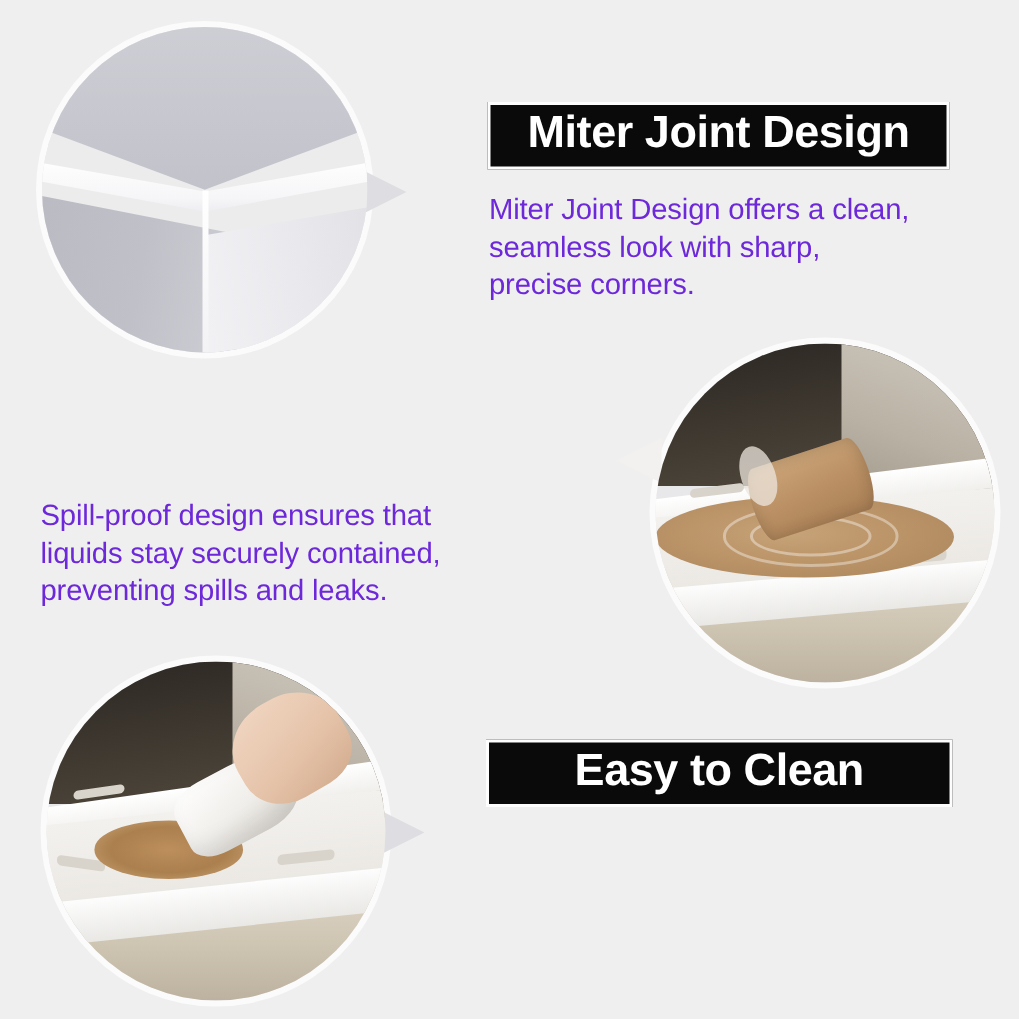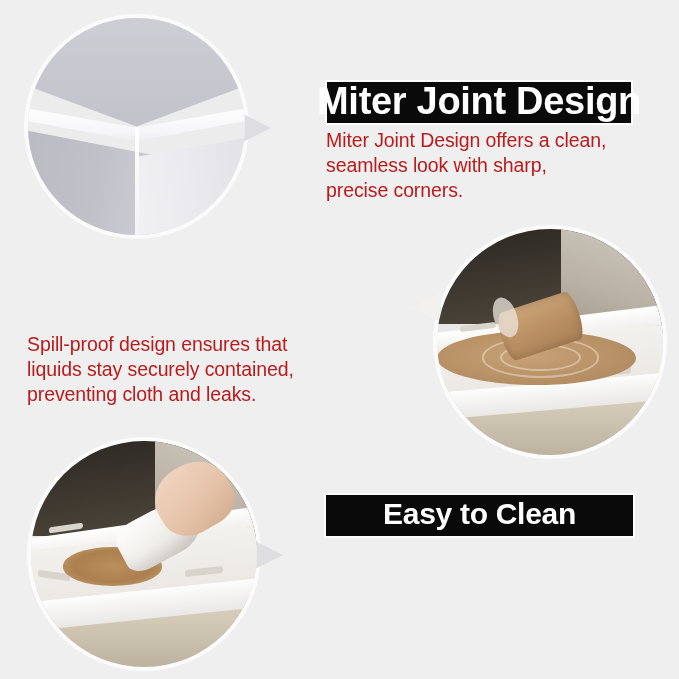--- a/index.html
+++ b/index.html
@@ -32,28 +32,28 @@
     letter-spacing: -0.3px;
     box-sizing: border-box;
     border: 2px solid #fdfdfd;
   }
   .heading-bar .heading-text {
     white-space: nowrap;
     line-height: 1;
     padding-bottom: 3px;
   }
 
-  #bar-miter   { left: 325px; top: 68px;  width: 308px; height: 45px; font-size: 38px; margin-top: 12px; }
+  #bar-miter   { left: 325px; top: 68px;  width: 308px; height: 45px; font-size: 30px; }
   #bar-spill   { left: 27px;  top: 272px; width: 311px; height: 45px; font-size: 30px; }
   #bar-easy    { left: 324px; top: 493px; width: 311px; height: 45px; font-size: 30px; }
 
   
   .body-text {
     position: absolute;
-    color: #b91c1c;
+    color: #6d28d9;
     font-size: 19.5px;
     line-height: 25px;
     letter-spacing: -0.1px;
     white-space: pre-line;
   }
   #text-miter { left: 326px; top: 128px; width: 345px; }
   #text-spill { left: 27px;  top: 332px; width: 345px; }
   #text-easy  { left: 325px; top: 552px; width: 350px; }
 
   
@@ -221,21 +221,21 @@
     <span class="heading-text">Miter Joint Design</span>
   </div>
 
   <div class="body-text" id="text-miter">Miter Joint Design offers a clean,
 seamless look with sharp,
 precise corners.</div>
 
 
   <div class="body-text" id="text-spill">Spill-proof design ensures that
 liquids stay securely contained,
-preventing cloth and leaks.</div>
+preventing spills and leaks.</div>
 
   <div class="bubble" id="bubble-spill">
     <div class="tail tail-left"></div>
     <div class="clip">
       <div class="scene">
         <div class="scene-bg-dark"></div>
         <div class="scene-bg-wall"></div>
         <div class="scene-bg-pillow"></div>
 
         <div class="tray-rim" style="left:-6%; top:40%; width:112%; height:9%; transform:skewY(-7deg);"></div>

